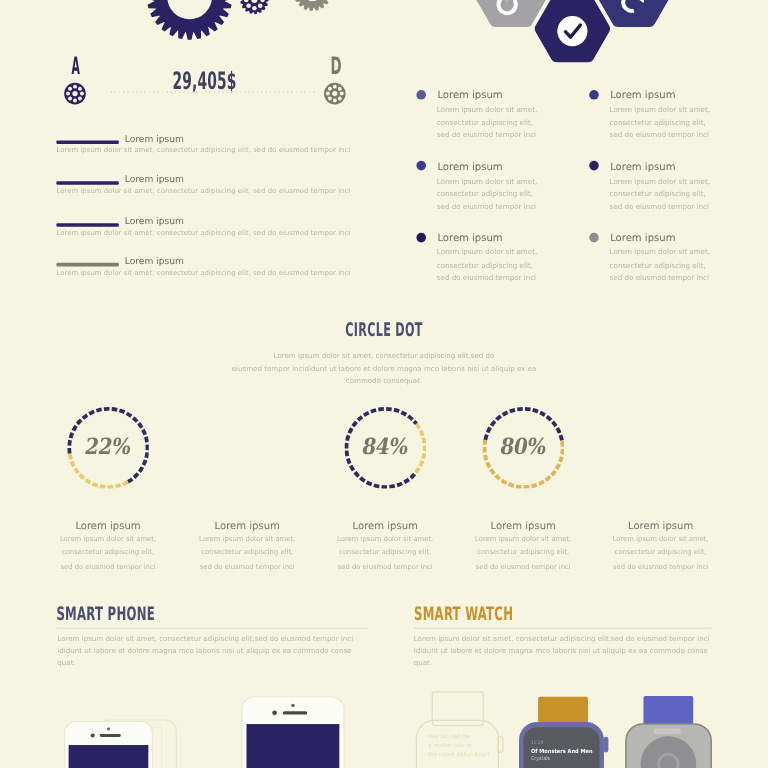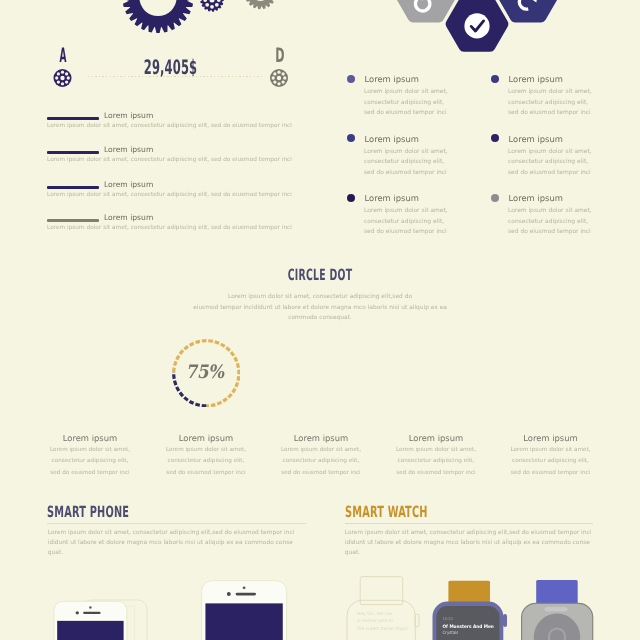--- a/index.html
+++ b/index.html
@@ -228,50 +228,62 @@
     </div>
 
   <div id="cd-heading">CIRCLE DOT</div>
   <div id="cd-sub">
     <div>Lorem ipsum dolor sit amet, consectetur adipiscing elit,sed do</div>
     <div>eiusmod tempor incididunt ut labore et dolore magna mco laboris nisi ut aliquip ex ea</div>
     <div>commodo consequat.</div>
   </div>
   <div id="cd-items">
       <div class="cd-item" style="left:32px;">
+        <div class="cd-ring"><svg width="68.6" height="68.6" viewBox="0 0 68.6 68.6">
+            <path d="M2.017,38.837 A32.6,32.6 0 1 1 50.600,62.532" fill="none" stroke="#2e2c5c" stroke-width="3.2" stroke-dasharray="4.6 1.9" stroke-linecap="butt"></path>
+            <path d="M50.600,62.532 A32.6,32.6 0 0 1 2.017,38.837" fill="none" stroke="#e8c96e" stroke-width="3.2" stroke-dasharray="4.6 1.9" stroke-linecap="butt"></path>
+          </svg><div class="cd-val">
+            <span>22%</span>
+          </div></div>
         <div class="cd-label">Lorem ipsum</div>
         <div class="cd-desc">
           <div>Lorem ipsum dolor sit amet,</div>
           <div>consectetur adipiscing elit,</div>
           <div>sed do eiusmod tempor inci</div>
         </div>
       </div>
       <div class="cd-item" style="left:148px;">
+        <div class="cd-label">Lorem ipsum</div>
+        <div class="cd-desc">
+          <div>Lorem ipsum dolor sit amet,</div>
+          <div>consectetur adipiscing elit,</div>
+          <div>sed do eiusmod tempor inci</div>
+        </div>
+      </div>
+      <div class="cd-item" style="left:263px;">
         <div class="cd-ring"><svg width="68.6" height="68.6" viewBox="0 0 68.6 68.6">
-            <path d="M1.720,33.162 A32.6,32.6 0 1 1 34.300,66.900" fill="none" stroke="#e0b456" stroke-width="3.2" stroke-dasharray="4.6 1.9" stroke-linecap="butt"></path>
-            <path d="M34.300,66.900 A32.6,32.6 0 0 1 1.720,33.162" fill="none" stroke="#2e2c5c" stroke-width="3.2" stroke-dasharray="4.6 1.9" stroke-linecap="butt"></path>
+            <path d="M58.527,56.114 A32.6,32.6 0 1 1 59.989,14.229" fill="none" stroke="#2e2c5c" stroke-width="3.2" stroke-dasharray="4.6 1.9" stroke-linecap="butt"></path>
+            <path d="M59.989,14.229 A32.6,32.6 0 0 1 58.527,56.114" fill="none" stroke="#e8c96e" stroke-width="3.2" stroke-dasharray="4.6 1.9" stroke-linecap="butt"></path>
           </svg><div class="cd-val">
-            <span>75%</span>
+            <span>84%</span>
           </div></div>
         <div class="cd-label">Lorem ipsum</div>
         <div class="cd-desc">
           <div>Lorem ipsum dolor sit amet,</div>
           <div>consectetur adipiscing elit,</div>
           <div>sed do eiusmod tempor inci</div>
         </div>
       </div>
-      <div class="cd-item" style="left:263px;">
-        <div class="cd-label">Lorem ipsum</div>
-        <div class="cd-desc">
-          <div>Lorem ipsum dolor sit amet,</div>
-          <div>consectetur adipiscing elit,</div>
-          <div>sed do eiusmod tempor inci</div>
-        </div>
-      </div>
       <div class="cd-item" style="left:378px;">
+        <div class="cd-ring"><svg width="68.6" height="68.6" viewBox="0 0 68.6 68.6">
+            <path d="M66.405,28.639 A32.6,32.6 0 1 1 2.412,27.522" fill="none" stroke="#e0b456" stroke-width="3.2" stroke-dasharray="4.6 1.9" stroke-linecap="butt"></path>
+            <path d="M2.412,27.522 A32.6,32.6 0 0 1 66.405,28.639" fill="none" stroke="#2e2c5c" stroke-width="3.2" stroke-dasharray="4.6 1.9" stroke-linecap="butt"></path>
+          </svg><div class="cd-val">
+            <span>80%</span>
+          </div></div>
         <div class="cd-label">Lorem ipsum</div>
         <div class="cd-desc">
           <div>Lorem ipsum dolor sit amet,</div>
           <div>consectetur adipiscing elit,</div>
           <div>sed do eiusmod tempor inci</div>
         </div>
       </div>
       <div class="cd-item" style="left:492.5px;">
         <div class="cd-label">Lorem ipsum</div>
         <div class="cd-desc">

